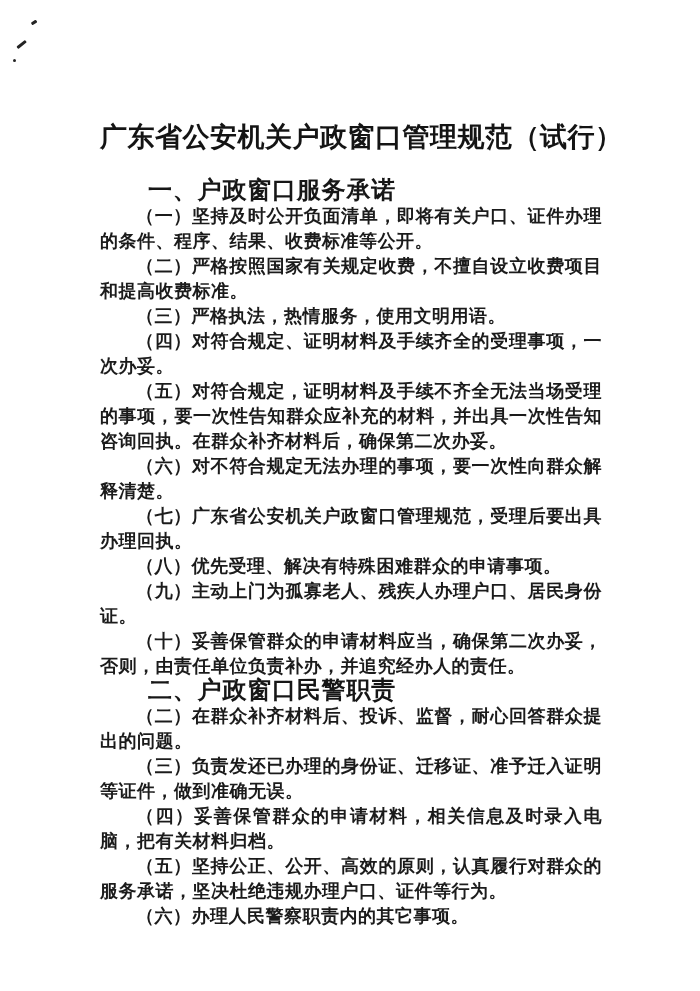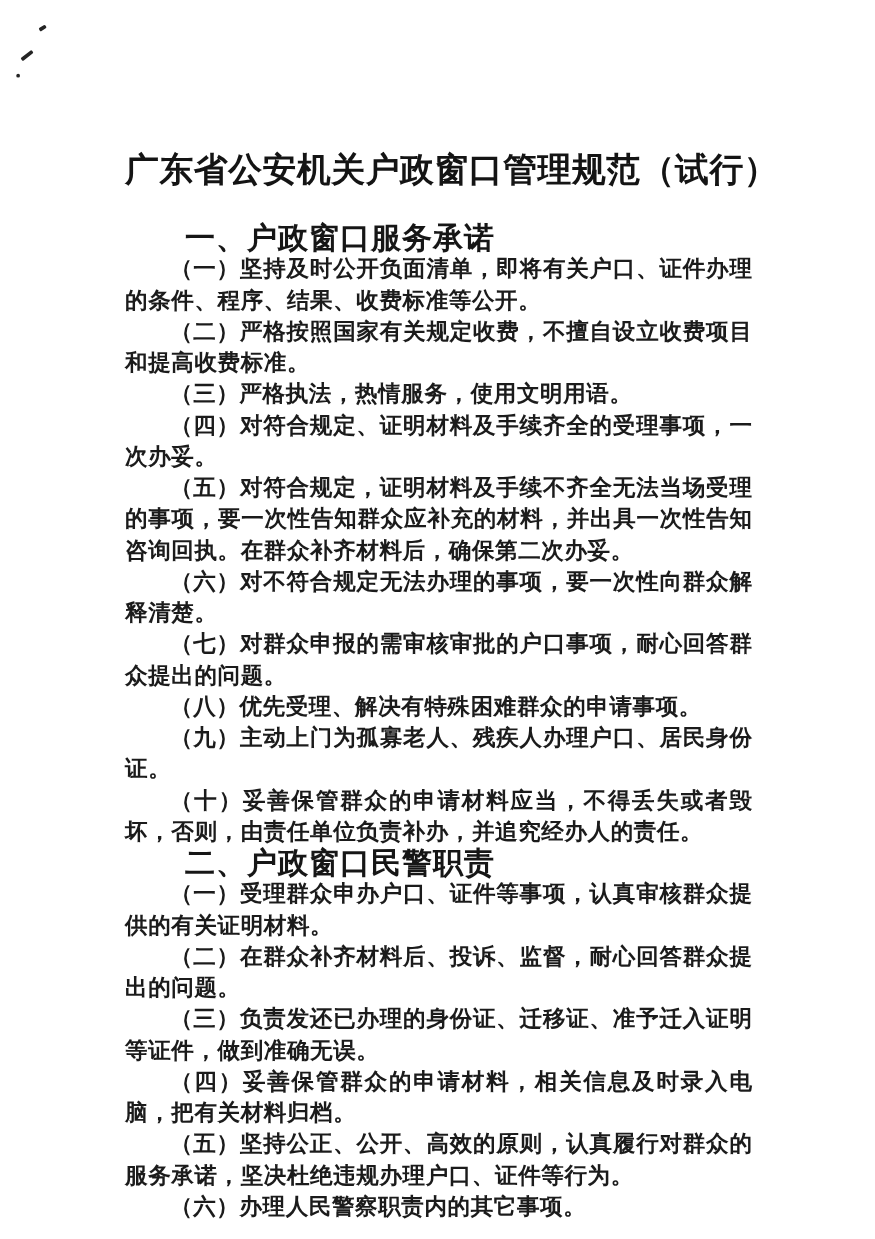--- a/index.html
+++ b/index.html
@@ -71,26 +71,25 @@
   <div class="content">
     <h1 class="doc-title">广东省公安机关户政窗口管理规范（试行）</h1>
     <div id="doc-body">
         <div class="sec-heading">一、户政窗口服务承诺</div>
         <p class="para">（一）坚持及时公开负面清单，即将有关户口、证件办理的条件、程序、结果、收费标准等公开。</p>
         <p class="para">（二）严格按照国家有关规定收费，不擅自设立收费项目和提高收费标准。</p>
         <p class="para">（三）严格执法，热情服务，使用文明用语。</p>
         <p class="para">（四）对符合规定、证明材料及手续齐全的受理事项，一次办妥。</p>
         <p class="para">（五）对符合规定，证明材料及手续不齐全无法当场受理的事项，要一次性告知群众应补充的材料，并出具一次性告知咨询回执。在群众补齐材料后，确保第二次办妥。</p>
         <p class="para">（六）对不符合规定无法办理的事项，要一次性向群众解释清楚。</p>
-        <p class="para">（七）对群众申报的需审核审批的户口事项，耐心回答群众提出的问题。</p>
+        <p class="para">（七）广东省公安机关户政窗口管理规范，受理后要出具办理回执。</p>
         <p class="para">（八）优先受理、解决有特殊困难群众的申请事项。</p>
         <p class="para">（九）主动上门为孤寡老人、残疾人办理户口、居民身份证。</p>
-        <p class="para">（十）妥善保管群众的申请材料应当，不得丢失或者毁坏，否则，由责任单位负责补办，并追究经办人的责任。</p>
+        <p class="para">（十）妥善保管群众的申请材料应当，确保第二次办妥，否则，由责任单位负责补办，并追究经办人的责任。</p>
         <div class="sec-heading">二、户政窗口民警职责</div>
-        <p class="para">（一）受理群众申办户口、证件等事项，认真审核群众提供的有关证明材料。</p>
         <p class="para">（二）在群众补齐材料后、投诉、监督，耐心回答群众提出的问题。</p>
         <p class="para">（三）负责发还已办理的身份证、迁移证、准予迁入证明等证件，做到准确无误。</p>
         <p class="para">（四）妥善保管群众的申请材料，相关信息及时录入电脑，把有关材料归档。</p>
         <p class="para">（五）坚持公正、公开、高效的原则，认真履行对群众的服务承诺，坚决杜绝违规办理户口、证件等行为。</p>
         <p class="para">（六）办理人民警察职责内的其它事项。</p>
       </div>
   </div>
 
 </div>
 

